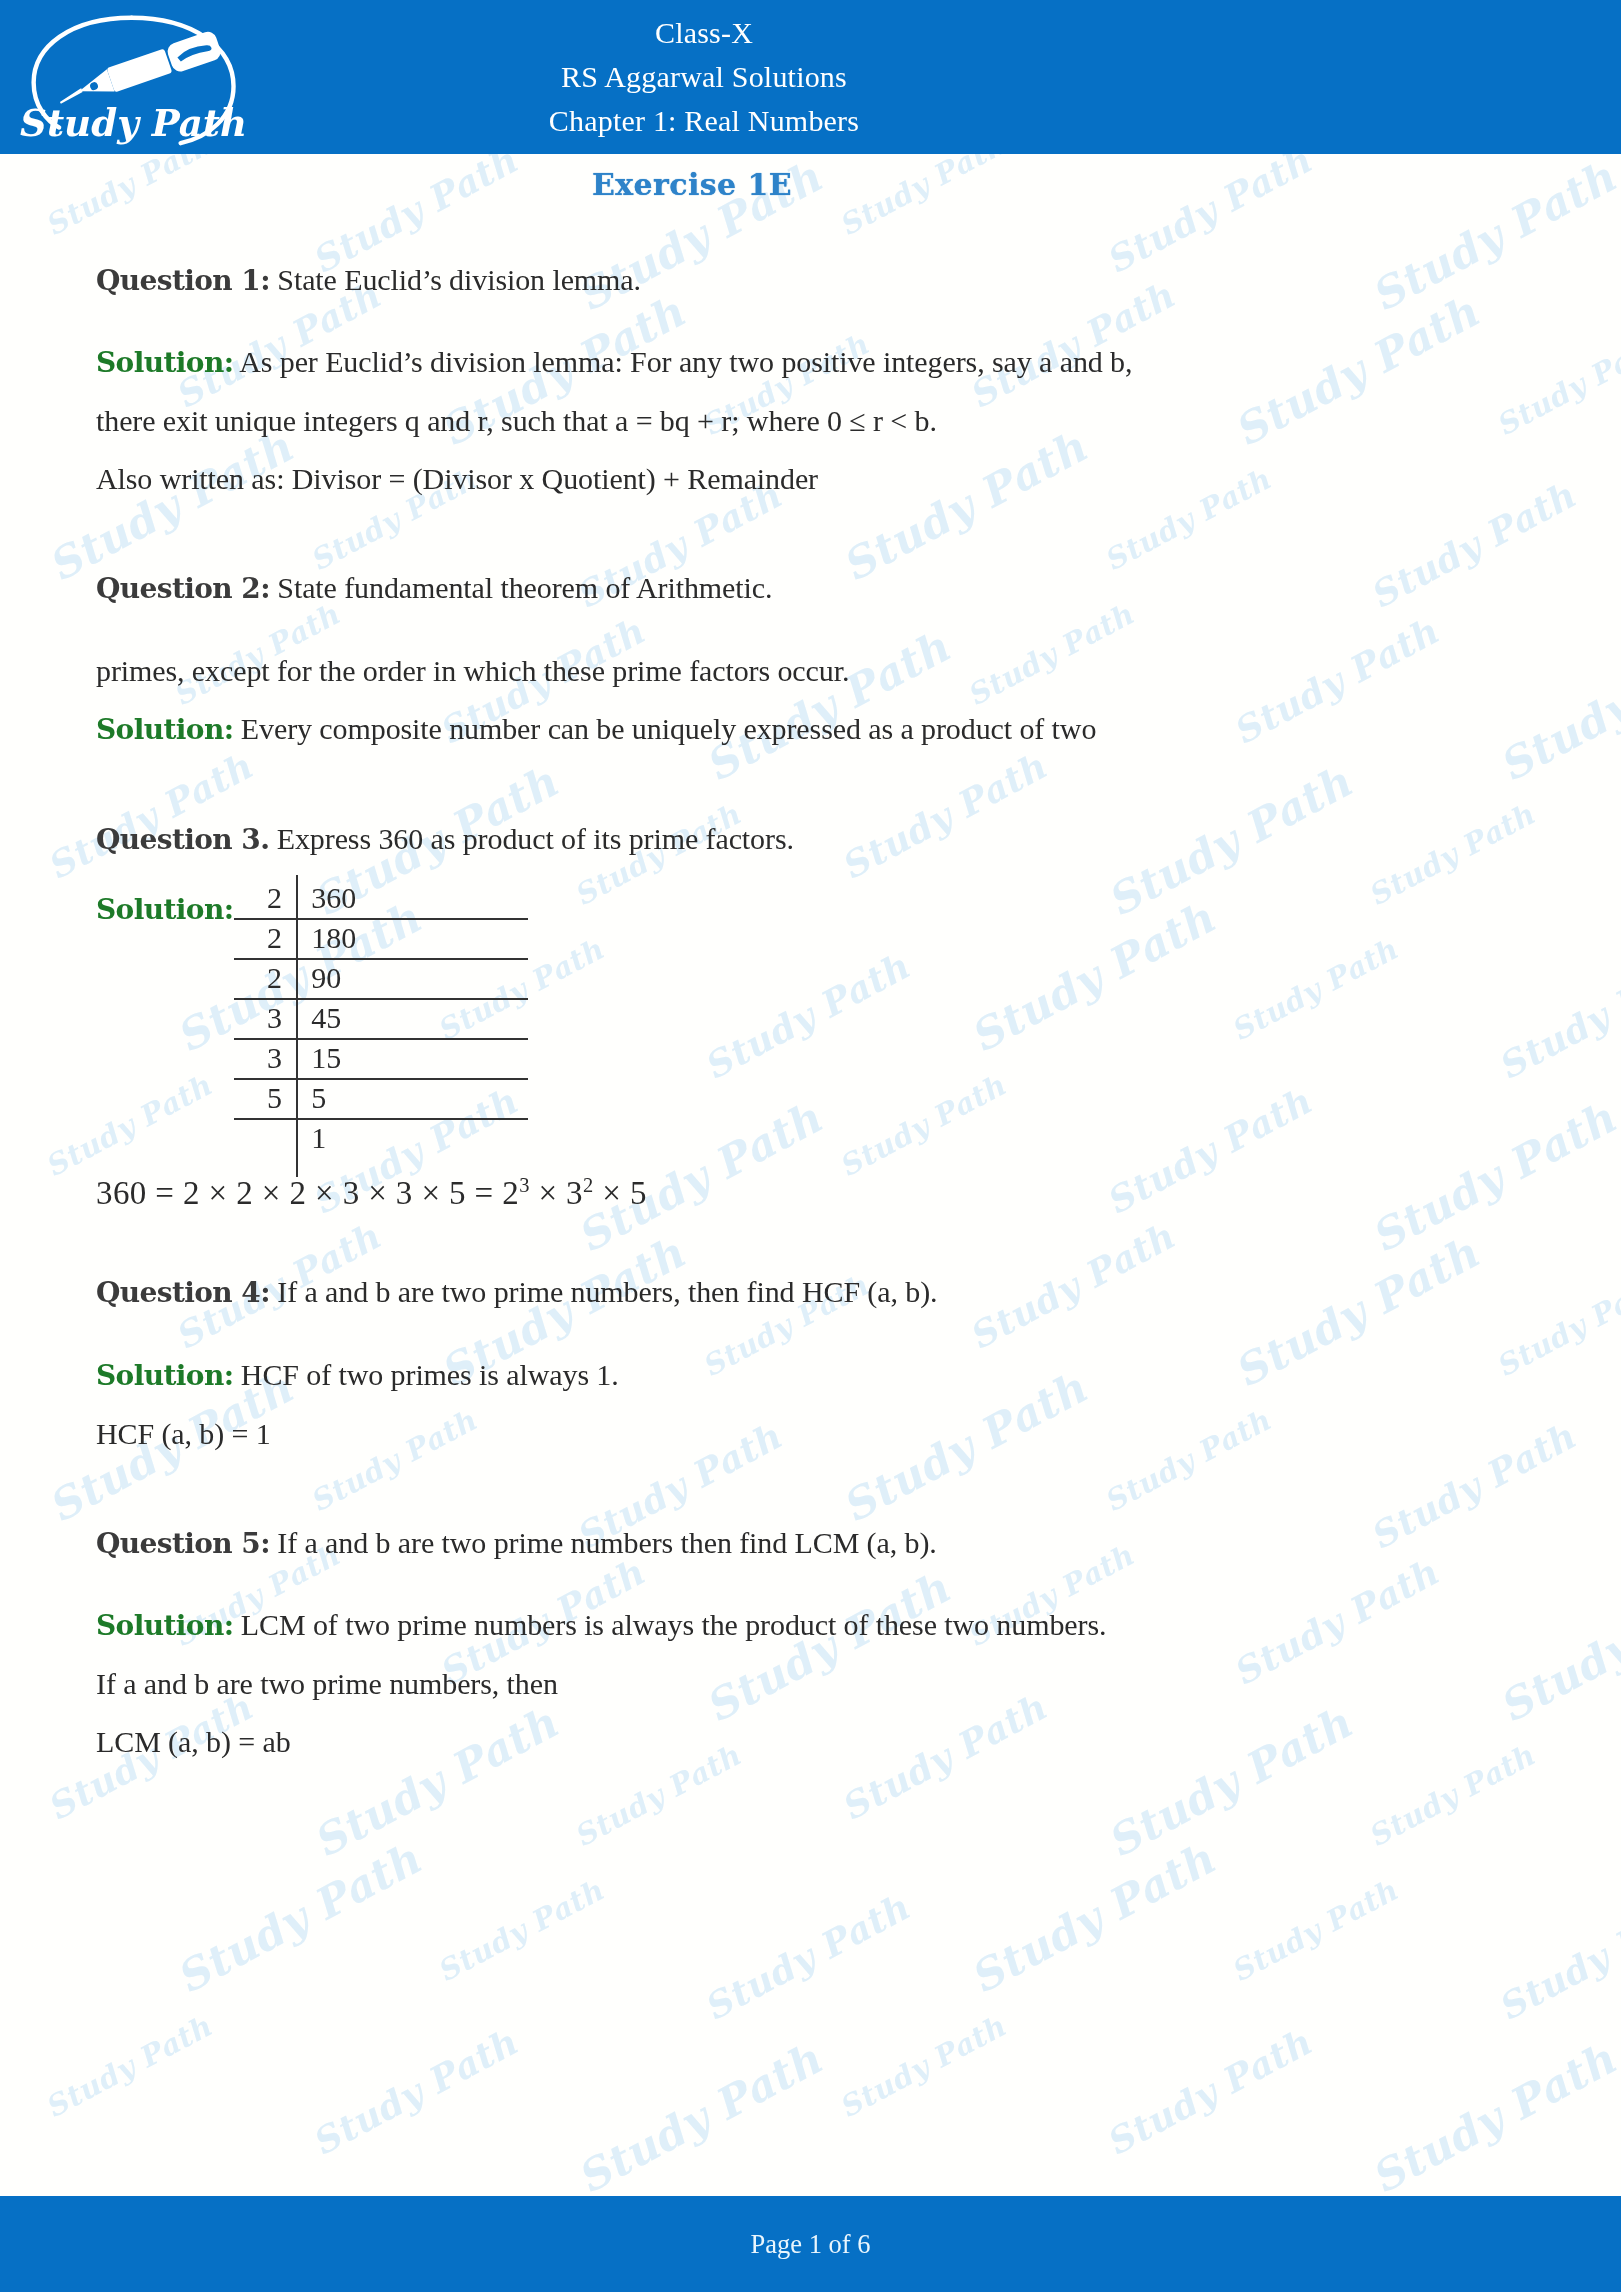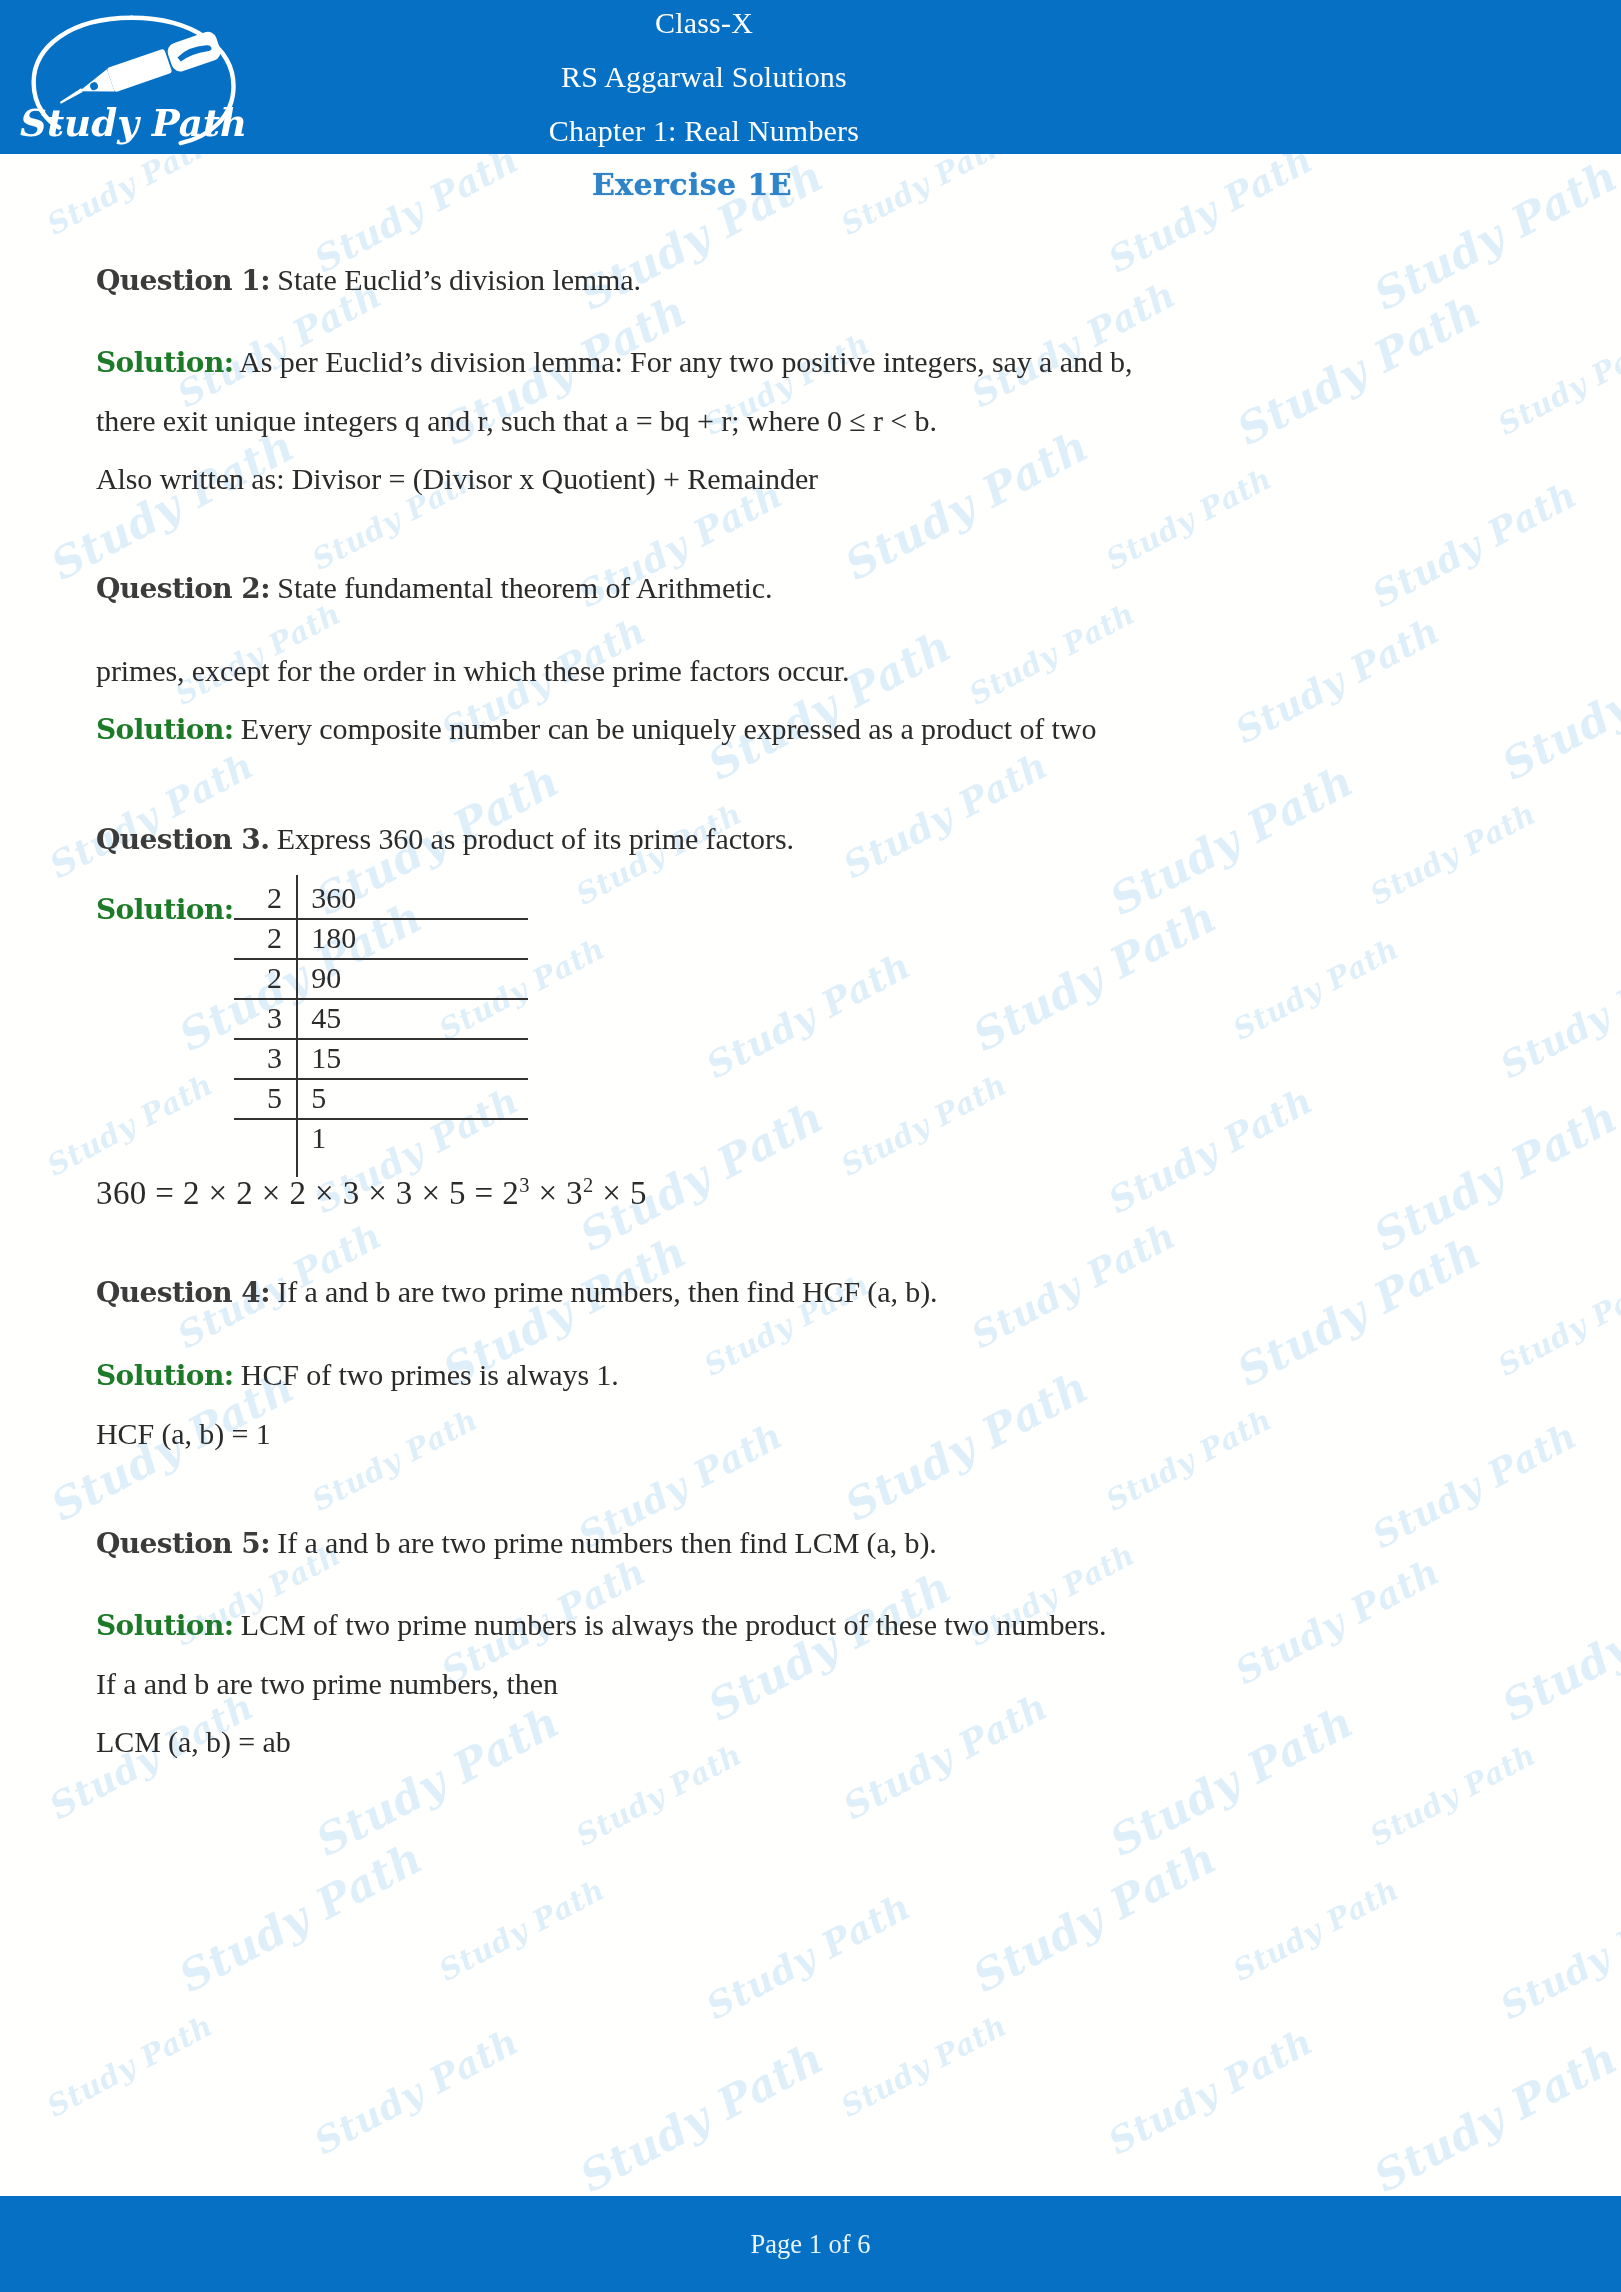--- a/index.html
+++ b/index.html
@@ -58,21 +58,21 @@
     width: 243px; height: 147px;
   }
   .header-titles {
     position: absolute;
     left: 0; top: 0;
     width: 1408px; height: 154px;
     display: flex;
     flex-direction: column;
     align-items: center;
     justify-content: center;
-    gap: 10px;
+    gap: 0;
   }
   .header-titles div {
     color: #ffffff;
     font-family: "Liberation Serif", serif;
     font-size: 30px;
     line-height: 44px;
     text-align: center;
     letter-spacing: 0.2px;
   }
 

